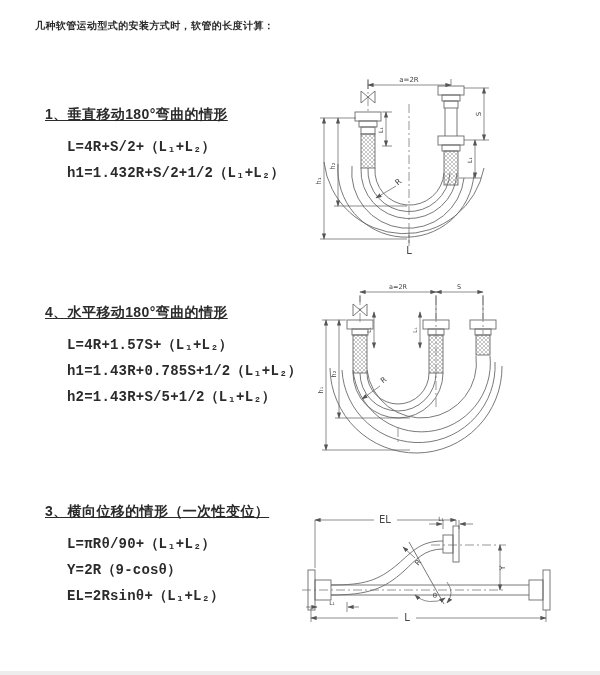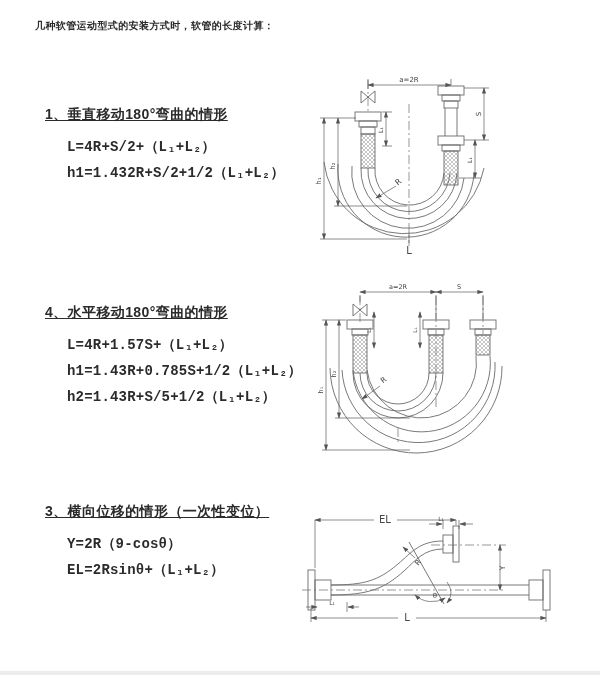--- a/index.html
+++ b/index.html
@@ -47,20 +47,21 @@
     <div class="formulas">
       <div class="formula">L=4R+1.57S+（L₁+L₂）</div>
       <div class="formula">h1=1.43R+0.785S+1/2（L₁+L₂）</div>
       <div class="formula">h2=1.43R+S/5+1/2（L₁+L₂）</div>
     </div>
   </div>
 
   <div class="section" id="sec3">
     <div class="heading">3、横向位移的情形（一次性变位）</div>
     <div class="formulas">
+      <div class="formula">L=πRθ/90+（L₁+L₂）</div>
       <div class="formula">Y=2R（9-cosθ）</div>
       <div class="formula">EL=2Rsinθ+（L₁+L₂）</div>
     </div>
   </div>
 
   <svg class="dia" id="dia1" viewBox="0 0 280 195" width="280" height="195">
     <defs>
       <marker id="d1a" markerWidth="9" markerHeight="6" refX="8" refY="3" orient="auto-start-reverse">
         <path d="M0,0L9,3L0,6Z" fill="#555"></path>
       </marker>

